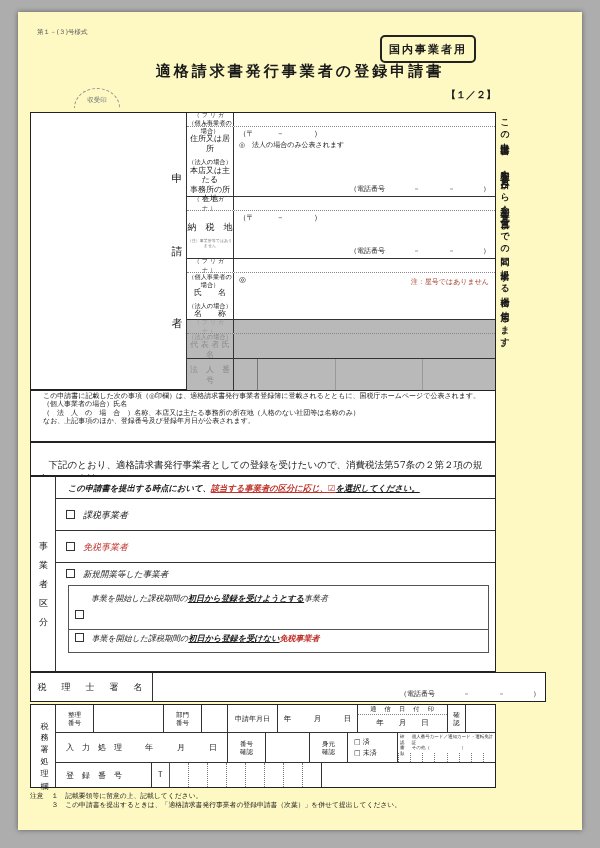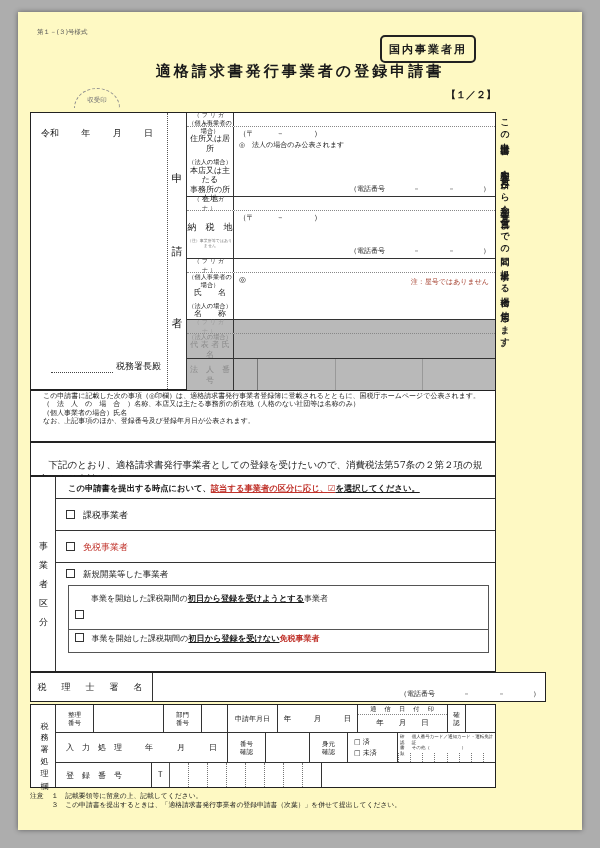--- a/index.html
+++ b/index.html
@@ -52,21 +52,21 @@
   .cnum-cells{display:flex;height:100%;}
   .cnum-cells div{box-sizing:border-box;height:100%;}
   
   .pub{left:12px;top:378px;width:466px;height:52px;padding:1px 5px;font-size:7px;line-height:8.4px;}
   .stmt{left:12px;top:430px;width:466px;height:34px;padding:15px 8px;font-size:9.5px;line-height:13.5px;}
   
   .bizcat{left:12px;top:464px;width:466px;height:196px;}
   .bc-strip{left:0;top:0;width:25px;height:100%;border-right:1px solid #333;box-sizing:border-box;
             display:flex;align-items:center;justify-content:center;}
   .vtext{writing-mode:vertical-rl;font-size:9px;letter-spacing:5px;}
-  .bc-main{left:25px;right:0;top:0;height:100%;}
+  .bc-main{left:25px;right:0;top:0;height:100%;font-style:italic;}
   .bc-header{height:22px;line-height:22px;border-bottom:1px solid #333;padding-left:12px;font-size:8.3px;box-sizing:border-box;}
   .bc-row{position:relative;border-bottom:1px solid #333;box-sizing:border-box;font-size:9px;}
   .chk{display:inline-block;width:7px;height:7px;border:1px solid #333;background:#fff;margin-right:5px;vertical-align:-1px;}
   .bc-sub{margin:0 6px 0 12px;border:1px solid #555;box-sizing:border-box;}
   .sub-row{position:relative;box-sizing:border-box;font-size:8px;}
   .period-box{position:absolute;right:2px;top:2px;width:108px;height:38px;border:2px solid #838383;box-sizing:border-box;}
   .pb-title{position:absolute;top:5px;width:100%;text-align:center;font-size:6.8px;letter-spacing:2px;color:#8a8a8a;}
   .pb-date{position:absolute;bottom:5px;width:100%;text-align:center;font-size:7.5px;color:#8a8a8a;letter-spacing:1px;}
   
   .zeirishi{left:12px;top:660px;width:516px;height:30px;text-align:right;}
@@ -95,32 +95,20 @@
 <div class="page">
 
   <div class="abs form-number">第１－(３)号様式</div>
   <div class="abs badge gothic">国内事業者用</div>
   <div class="abs title">適格請求書発行事業者の登録申請書</div>
   <div class="abs stamp">収受印</div>
   <div class="abs pageind">【１／２】</div>
   <div class="abs sidenote">この申請書は、令和五年十月一日から令和十二年九月二十九日までの間に提出する場合に使用します。</div>
 
   <div class="abs box main-tbl">
-    <div class="abs mt-left">
-      <div class="abs date-row">
-        <span>令和</span>
-        <span>年</span>
-        <span>月</span>
-        <span>日</span>
-      </div>
-      <div class="abs taxoffice">
-        <span class="blank-line"></span>
-        <span>税務署長殿</span>
-      </div>
-    </div>
     <div class="abs mt-strip">
       <span>申</span>
       <span>請</span>
       <span>者</span>
     </div>
     <div class="abs mt-rows">
 
       <div class="row dot-b" style="height:14px;">
         <div class="lbl furi">（フリガナ）</div>
         <div class="val"></div>
@@ -199,22 +187,22 @@
             <div style="width:87px;border-right:1px solid #999;"></div>
             <div style="flex:1;"></div>
           </div>
         </div>
       </div>
     </div>
   </div>
 
   <div class="abs box pub">
     <div>　この申請書に記載した次の事項（◎印欄）は、適格請求書発行事業者登録簿に登載されるとともに、国税庁ホームページで公表されます。</div>
+    <div>　（個人事業者の場合）氏名</div>
     <div>　（　法　人　の　場　合　）名称、本店又は主たる事務所の所在地（人格のない社団等は名称のみ）</div>
-    <div>　（個人事業者の場合）氏名</div>
     <div>　なお、上記事項のほか、登録番号及び登録年月日が公表されます。</div>
   </div>
 
   <div class="abs box stmt">　下記のとおり、適格請求書発行事業者としての登録を受けたいので、消費税法第57条の２第２項の規定により申請します。</div>
 
   <div class="abs box bizcat">
     <div class="abs bc-strip">
       <span class="vtext">事　業　者　区　分</span>
     </div>
     <div class="abs bc-main">

